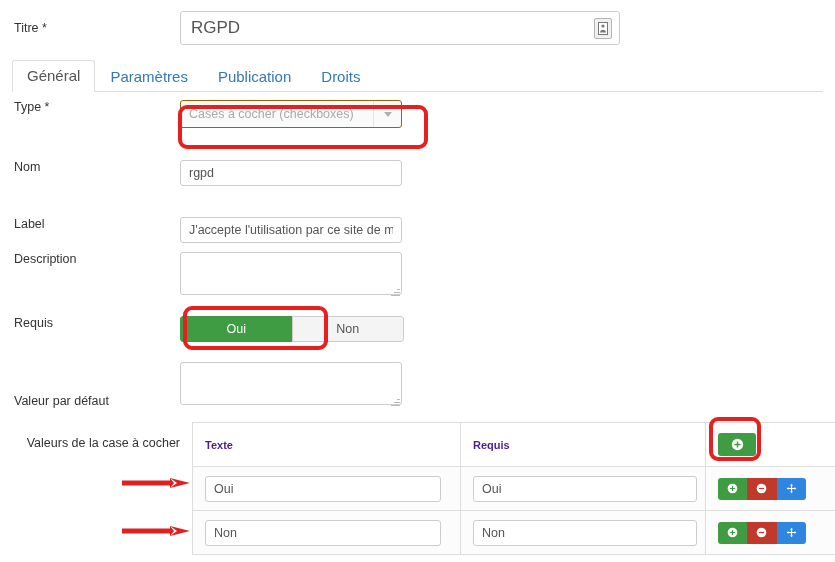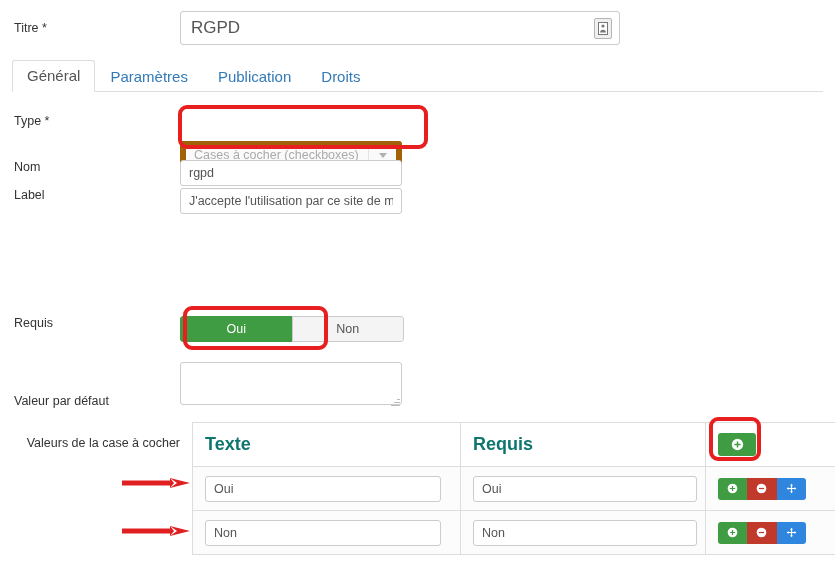--- a/index.html
+++ b/index.html
@@ -82,25 +82,24 @@
     border: 1px solid #ccc; border-radius: 3px;
     background: #fff; outline: none;
     font-family: "Liberation Sans", sans-serif;
     font-size: 12.5px; color: #555;
     padding: 0 8px;
   }
   .inp::placeholder { color: #999; }
 
   .select-disabled {
     width: 222px; height: 28px;
-    border: 6px solid #a16207; border-radius: 3px;
+    border: 1px solid #a16207; border-radius: 3px;
     background: #fafafa;
     display: flex; align-items: stretch;
     overflow: hidden;
-    margin-top: 27px;
   }
   .select-disabled .sel-text {
     flex: 1; display: flex; align-items: center;
     padding: 0 8px; font-size: 12.5px; color: #aaa;
     white-space: nowrap; overflow: hidden;
   }
   .select-disabled .sel-caret {
     width: 28px; border-left: 1px solid #e4e4e4;
     display: flex; align-items: center; justify-content: center;
   }
@@ -156,21 +155,21 @@
     table-layout: fixed;
     background: #fff;
   }
   .values-table th, .values-table td {
     border: 1px solid #ddd;
     padding: 0;
     vertical-align: middle;
   }
   .values-table th {
     height: 44px; text-align: left;
-    font-size: 18px; font-weight: bold; color: #0f766e;
+    font-size: 11px; font-weight: bold; color: #4c1d95;
     padding-left: 12px;
   }
   .values-table td { height: 44px; padding-left: 12px; }
   .values-table tr.datarow td { background: #fcfcfc; }
   .col-text { width: 268px; }
   .col-val { width: 245px; }
   .col-act { width: 142px; }
   .cell-input {
     width: 236px; height: 26px;
     border: 1px solid #ccc; border-radius: 3px;
@@ -226,21 +225,21 @@
     </div>
   </div>
 
   <div class="tabs">
     <div class="tab active">Général</div>
     <div class="tab">Paramètres</div>
     <div class="tab">Publication</div>
     <div class="tab">Droits</div>
   </div>
 
-  <div class="frow" style="top:114px;">
+  <div class="frow" style="top:100px;">
     <div class="flabel">
       <span>Type</span>
       <span>*</span>
     </div>
     <div class="ctrl">
       <div class="select-disabled">
         <div class="sel-text">Cases à cocher (checkboxes)</div>
         <div class="sel-caret">
             <span class="caret"></span>
           </div>
@@ -248,27 +247,38 @@
     </div>
   </div>
 
   <div class="frow" style="top:160px;">
     <div class="flabel">Nom</div>
     <div class="ctrl">
       <input class="inp" value="rgpd" style="">
     </div>
   </div>
 
-  <div class="frow" style="top:188px;justify-content:center;">
+  <div class="frow" style="top:217px;justify-content:center;">
     <div class="flabel">Label</div>
     <div class="ctrl">
       <input class="inp" value="J'accepte l'utilisation par ce site de mes données" style="">
     </div>
   </div>
 
+  <div class="frow" style="top:252px;">
+    <div class="flabel">Description</div>
+    <div class="ctrl">
+      <textarea class="ta" style=""></textarea>
+      <span class="ta-grip">
+        <i style="bottom:1px;width:9px;"></i>
+          <i style="bottom:4px;width:6px;"></i>
+          <i style="bottom:7px;width:3px;"></i>
+      </span>
+    </div>
+  </div>
 
   <div class="frow" style="top:316px;">
     <div class="flabel">Requis</div>
     <div class="ctrl">
       <div class="btngroup">
         <div class="btn-yes">Oui</div>
         <div class="btn-no">Non</div>
       </div>
     </div>
   </div>

